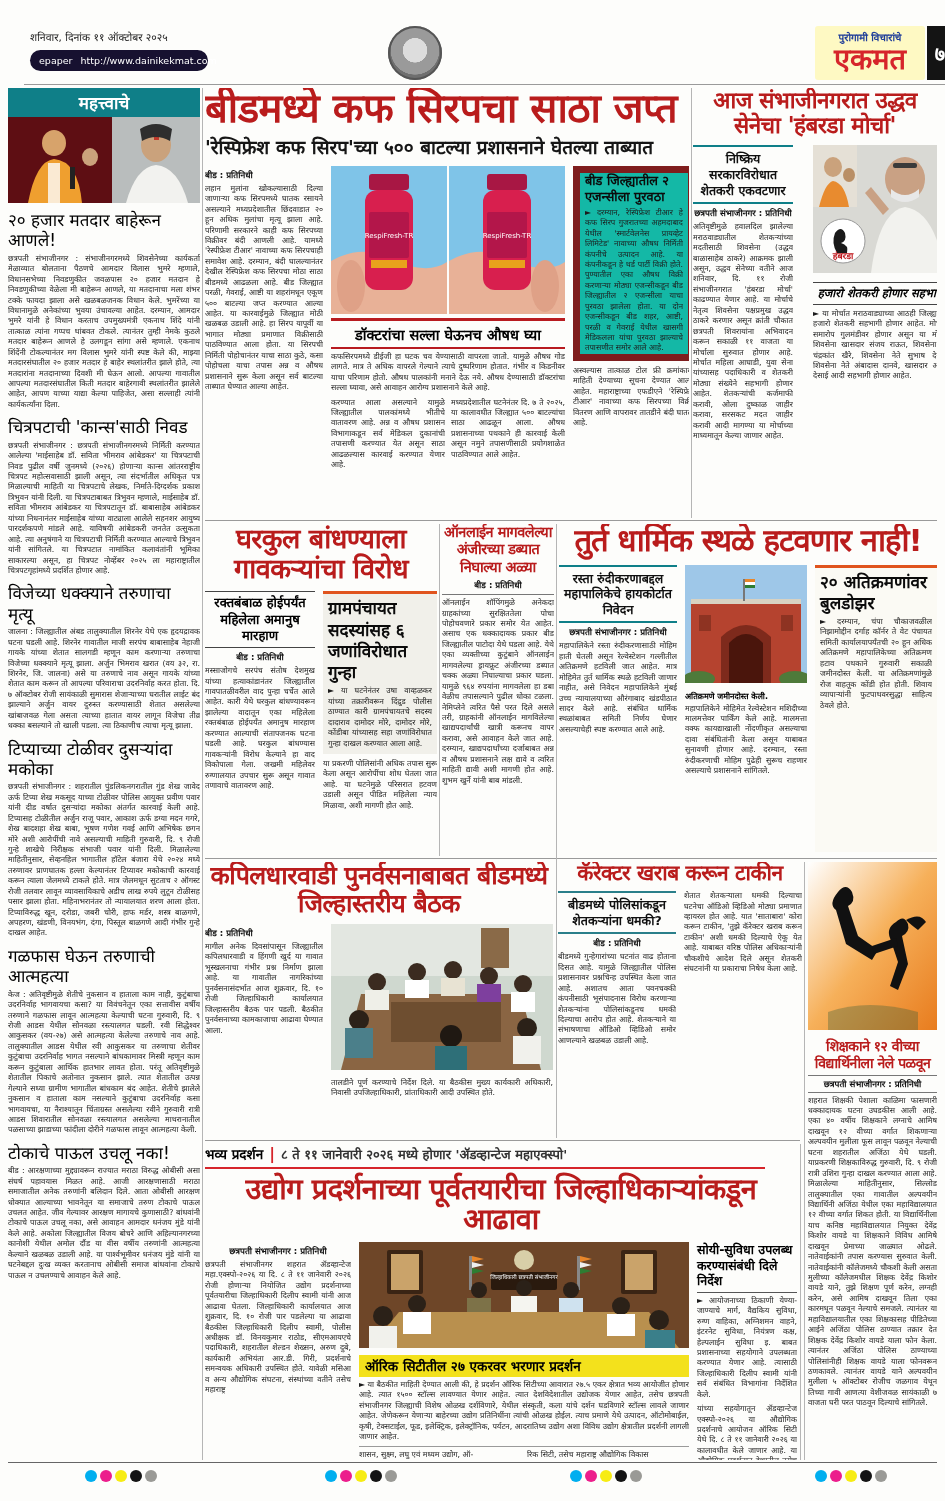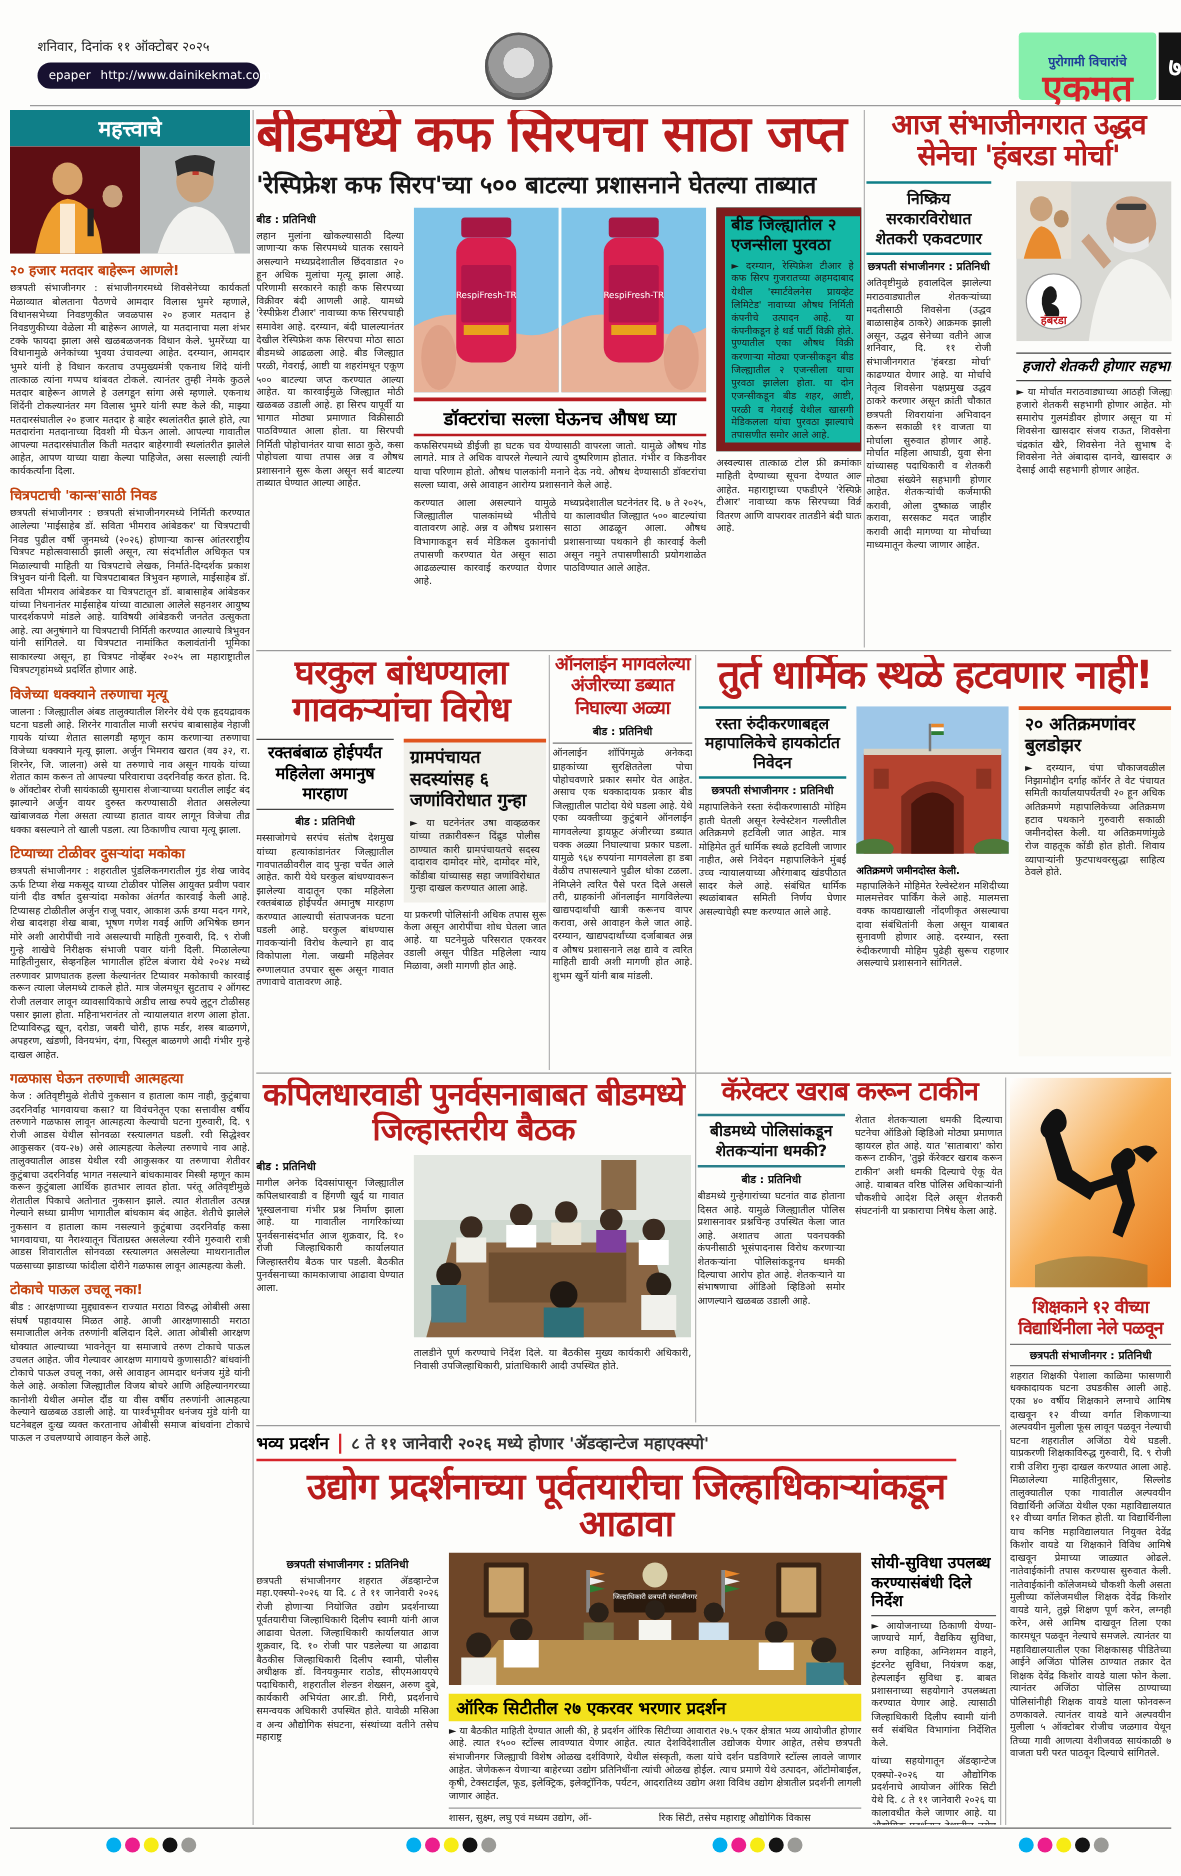--- a/index.html
+++ b/index.html
@@ -10,45 +10,45 @@
   .by{font-weight:bold;font-size:8.6px;text-align:center;color:#111;margin:3px 0;}
   .by-l{font-weight:bold;font-size:8.6px;color:#111;margin:3px 0;}
   .hrule{border-top:1px solid #9a9a9a;}
   .vline{position:absolute;width:1px;background:#b5b5b5;}
   .hline{position:absolute;height:1px;background:#9a9a9a;}
   h1,h2,h3,h4,p,div{margin:0;}
   .headline{font-weight:700;color:#b91c1c;letter-spacing:-0.5px;}
   .kickbox{border-top:2px solid #0f7f88;border-bottom:2px solid #0f7f88;padding:4px 2px;font-weight:bold;font-size:12.5px;text-align:center;line-height:1.25;color:#101010;}
   .subrule{border-top:1px solid #444;border-bottom:1px solid #444;padding:3px 1px;font-weight:bold;font-size:12px;text-align:center;line-height:1.25;}
   .obox{background:#f1f0ea;border-top:3px solid #e0541e;padding:4px 5px 5px;}
-  .obox h3{font-size:14px;line-height:1.25;font-weight:800;margin-bottom:3px;color:#0b0b0b;text-align:left;}
+  .obox h3{font-size:17px;line-height:1.25;font-weight:800;margin-bottom:3px;color:#0b0b0b;text-align:left;}
   .wbox{background:#14b8a6;border:7px solid #7f1d1d;padding:0 5px;}
   .wbox h3{font-size:12.8px;line-height:1.25;font-weight:800;margin-bottom:3px;color:#0b0b0b;}
-  .railart h3{font-size:11px;line-height:1.2;font-weight:700;color:#c2410c;margin:7px 0 3px;}
+  .railart h3{font-size:17px;line-height:1.2;font-weight:400;color:#000000;margin:7px 0 3px;}
   .photo{display:block;width:100%;}
   .cap-t{border-top:3px solid #b81b20;border-bottom:2px solid #b81b20;font-weight:800;font-size:14.5px;text-align:center;padding:3px 0;margin:4px 0 3px;}
   .dotrow{display:flex;gap:3px;}
   .dot{width:12px;height:12px;border-radius:50%;}
   .minicols{display:flex;gap:6px;}
   .minicols>div{flex:1;}
 </style>
 </head>
 <body>
 
 <div class="page">
 
   <div class="abs" style="left:16px;top:0;width:945px;height:86px;">
     <div class="abs" style="left:14px;top:30px;font-size:10.5px;color:#222;">शनिवार, दिनांक ११ ऑक्टोबर २०२५</div>
     <div class="abs" style="left:14px;top:50px;width:178px;height:21px;background:#171130;border-radius:11px;color:#fff;font-size:9.5px;display:flex;align-items:center;gap:4px;padding:0 9px;">
       <span>epaper</span>
       <span style="width:10px;height:10px;border-radius:50%;background:#d6252b;display:inline-block;"></span>
       <span>http://www.dainikekmat.com</span>
     </div>
     <div class="abs" style="left:372px;top:26px;width:54px;height:54px;border-radius:50%;background:radial-gradient(circle at 50% 45%,#ddd 0 30%,#9a9a9a 31% 60%,#6f6f6f 61%);box-shadow:inset 0 0 0 2px #555;"></div>
-    <div class="abs" style="left:799px;top:26px;width:110px;height:54px;background:#86efac;border-radius:3px;text-align:center;padding-top:16px;">
+    <div class="abs" style="left:799px;top:26px;width:110px;height:54px;background:#fef9c3;border-radius:3px;text-align:center;padding-top:4px;">
       <div style="font-size:10px;font-weight:bold;color:#1f3d99;">पुरोगामी विचारांचे</div>
       <div style="font-size:29px;font-weight:800;color:#d6252b;line-height:1;margin-top:1px;">एकमत</div>
     </div>
     <div class="abs" style="left:911px;top:26px;width:26px;height:54px;background:#141414;color:#fff;display:flex;align-items:center;justify-content:center;font-size:20px;font-weight:bold;">७</div>
     <div class="abs hrule" style="left:8px;top:84px;width:929px;"></div>
   </div>
 
   <div class="abs" style="left:8px;top:88px;width:192px;height:1372px;overflow:hidden;">
     <div style="background:#0f7f88;color:#fff;font-size:17px;font-weight:800;text-align:center;padding:3px 0;">महत्त्वाचे</div>
     <svg class="photo" height="86" viewBox="0 0 192 86">
@@ -177,21 +177,21 @@
       <div style="width:110px;flex:none;">
         <div class="subrule" style="font-size:13px;">रक्तबंबाळ होईपर्यंत महिलेला अमानुष मारहाण</div>
         <div class="by">बीड : प्रतिनिधी</div>
         <p class="b" style="height:190px;">मस्साजोगचे सरपंच संतोष देशमुख यांच्या हत्याकांडानंतर जिल्ह्यातील गावपातळीवरील वाद पुन्हा चर्चेत आले आहेत. कारी येथे घरकुल बांधण्यावरून झालेल्या वादातून एका महिलेला रक्तबंबाळ होईपर्यंत अमानुष मारहाण करण्यात आल्याची संतापजनक घटना घडली आहे. घरकुल बांधण्यास गावकऱ्यांनी विरोध केल्याने हा वाद विकोपाला गेला. जखमी महिलेवर रुग्णालयात उपचार सुरू असून गावात तणावाचे वातावरण आहे.</p>
       </div>
       <div style="width:114px;flex:none;">
         <div class="obox">
           <h3>ग्रामपंचायत सदस्यांसह ६ जणांविरोधात गुन्हा</h3>
           <p class="b">► या घटनेनंतर उषा वाव्हळकर यांच्या तक्रारीवरून दिंद्रुड पोलीस ठाण्यात कारी ग्रामपंचायतचे सदस्य दादाराव दामोदर मोरे, दामोदर मोरे, कोंडीबा यांच्यासह सहा जणांविरोधात गुन्हा दाखल करण्यात आला आहे.</p>
         </div>
-        <p class="b" style="margin-top:5px;height:110px;">या प्रकरणी पोलिसांनी अधिक तपास सुरू केला असून आरोपींचा शोध घेतला जात आहे. या घटनेमुळे परिसरात एकरवर उडाली असून पीडित महिलेला न्याय मिळावा, अशी मागणी होत आहे.</p>
+        <p class="b" style="margin-top:5px;height:110px;">या प्रकरणी पोलिसांनी अधिक तपास सुरू केला असून आरोपींचा शोध घेतला जात आहे. या घटनेमुळे परिसरात हटवण उडाली असून पीडित महिलेला न्याय मिळावा, अशी मागणी होत आहे.</p>
       </div>
     </div>
   </div>
 
   <div class="abs" style="left:442px;top:524px;width:112px;height:332px;overflow:hidden;">
     <h2 class="headline" style="font-size:14.5px;line-height:1.2;text-align:center;">ऑनलाईन मागवलेल्या अंजीरच्या डब्यात निघाल्या अळ्या</h2>
     <div class="by" style="border-bottom:1px solid #777;padding-bottom:3px;">बीड : प्रतिनिधी</div>
     <p class="b" style="height:270px;">ऑनलाईन शॉपिंगमुळे अनेकदा ग्राहकांच्या सुरक्षिततेला पोचा पोहोचवणारे प्रकार समोर येत आहेत. असाच एक धक्कादायक प्रकार बीड जिल्ह्यातील पाटोदा येथे घडला आहे. येथे एका व्यक्तीच्या कुटुंबाने ऑनलाईन मागवलेल्या ड्रायफ्रूट अंजीरच्या डब्यात चक्क अळ्या निघाल्याचा प्रकार घडला. यामुळे ९६४ रुपयांना मागवलेला हा डबा वेळीच तपासल्याने पुढील धोका टळला. नेमिप्लेने त्वरित पैसे परत दिले असले तरी, ग्राहकांनी ऑनलाईन मागविलेल्या खाद्यपदार्थांची खात्री करूनच वापर करावा, असे आवाहन केले जात आहे. दरम्यान, खाद्यपदार्थांच्या दर्जाबाबत अन्न व औषध प्रशासनाने लक्ष द्यावे व त्वरित माहिती द्यावी अशी मागणी होत आहे. शुभम खुर्ने यांनी बाब मांडली.</p>
   </div>
 

